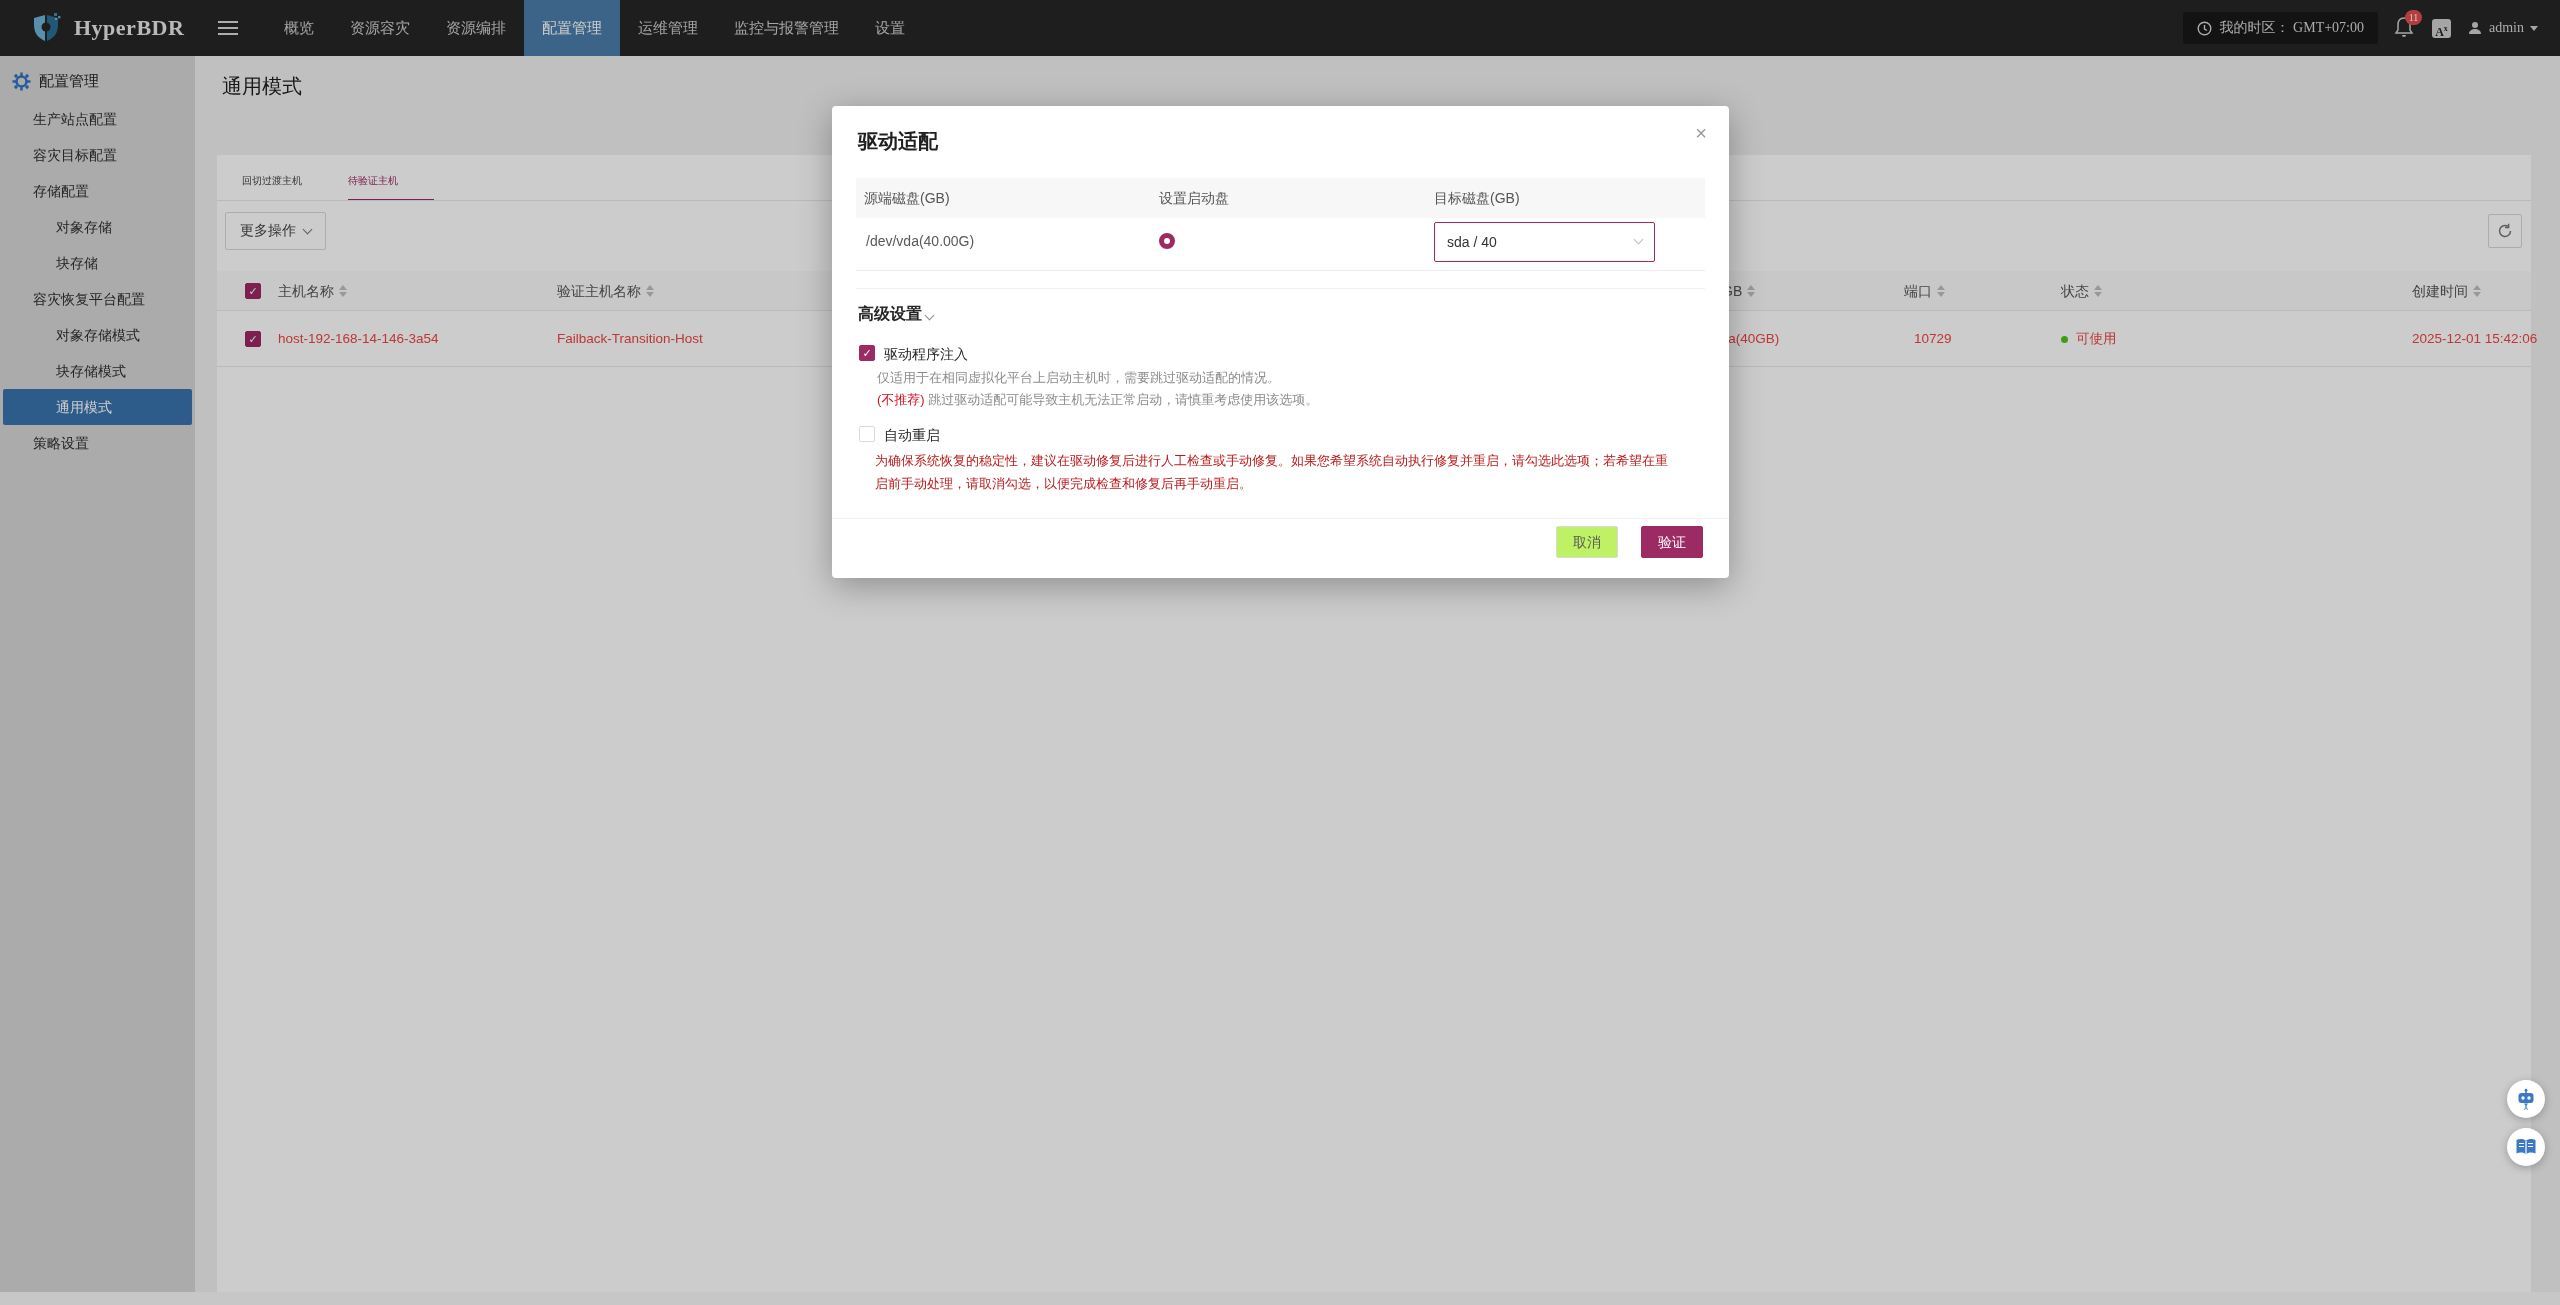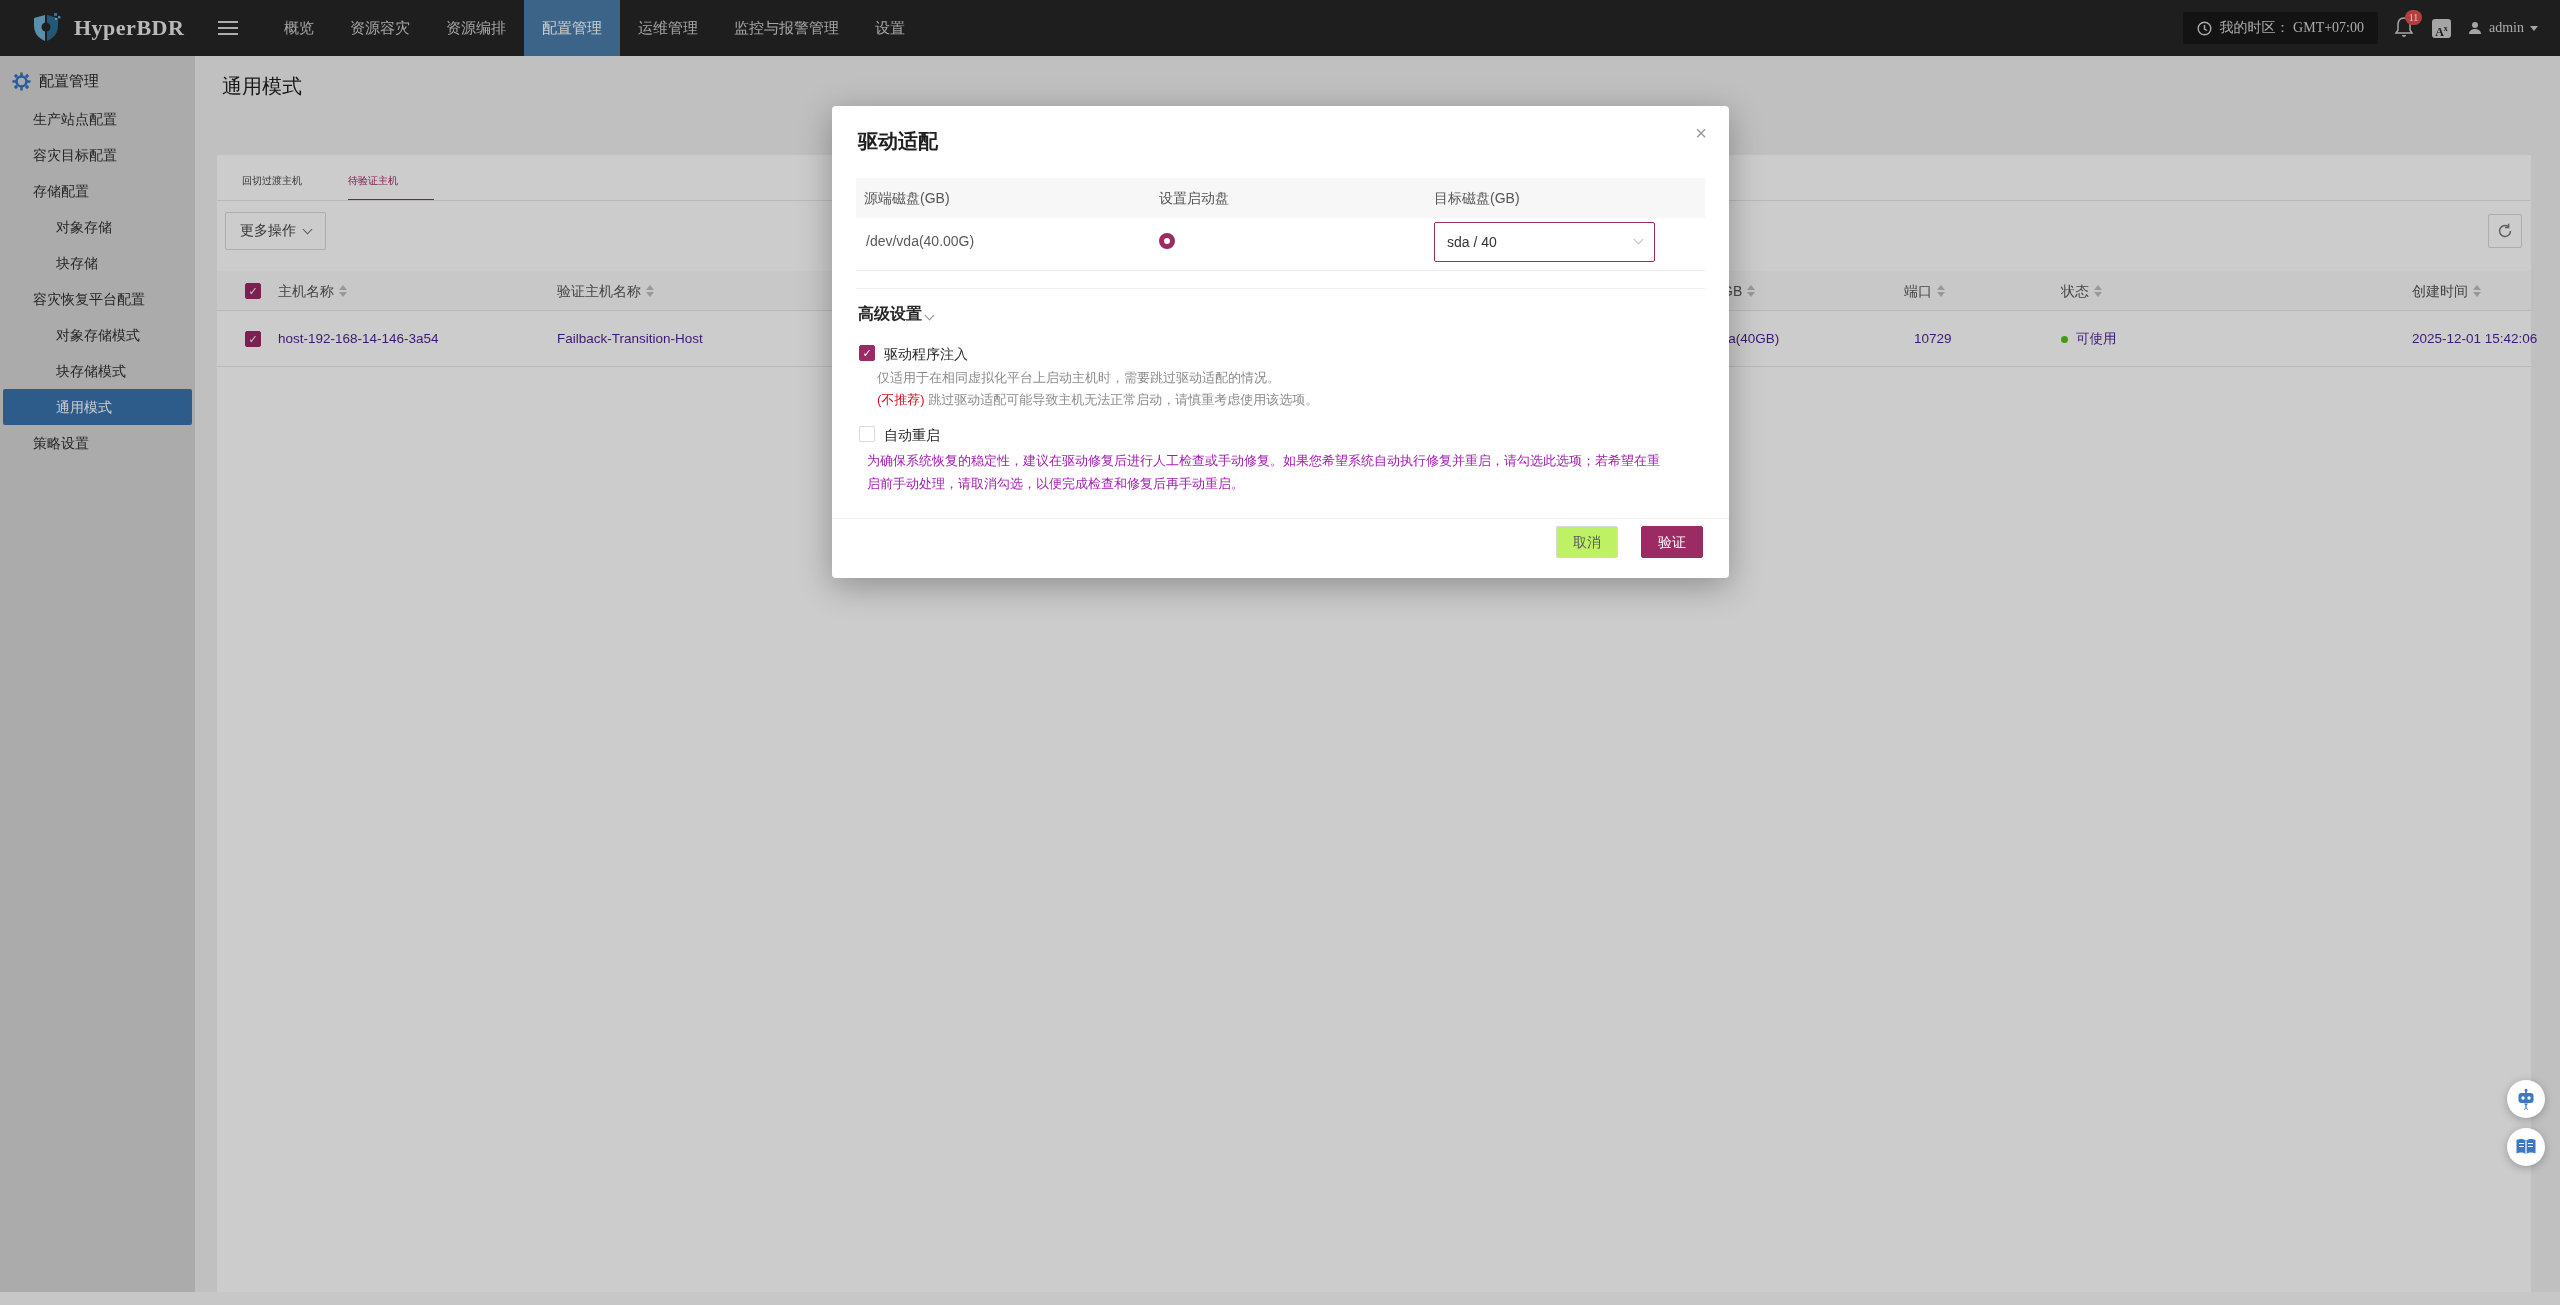--- a/index.html
+++ b/index.html
@@ -49,21 +49,21 @@
   .subtab-ink { position:absolute; left:131px; top:44px; width:86px; height:2px; background:#9c2a63; }
   .subtab-line { position:absolute; left:0; right:0; top:45px; height:1px; background:#e8e8e8; }
 
   .btn-more { position:absolute; left:8px; top:57px; height:38px; padding:0 14px; background:#fff; border:1px solid #d9d9d9; border-radius:2px; font-size:14px; color:#444; display:flex; align-items:center; gap:8px; cursor:pointer; }
   .chev { display:inline-block; width:7px; height:7px; border-right:1.5px solid #777; border-bottom:1.5px solid #777; transform:rotate(45deg); margin-top:-4px; }
   .btn-refresh { position:absolute; right:9px; top:59px; width:34px; height:34px; border:1px solid #d9d9d9; border-radius:2px; background:#fff; display:flex; align-items:center; justify-content:center; cursor:pointer; }
 
   .thead { position:absolute; left:0; right:0; top:116px; height:40px; background:#fafafa; border-bottom:1px solid #e8e8e8; }
   .trow { position:absolute; left:0; right:0; top:156px; height:56px; border-bottom:1px solid #e8e8e8; }
   .hcell { position:absolute; top:116px; height:40px; line-height:40px; font-size:14px; color:#555; white-space:nowrap; }
-  .rcell { position:absolute; top:156px; height:56px; line-height:56px; font-size:13.5px; color:#4c1d95; white-space:nowrap; }
+  .rcell { position:absolute; top:156px; height:56px; line-height:56px; font-size:13.5px; color:#ef4444; white-space:nowrap; }
   .sorter { display:inline-block; vertical-align:middle; margin-left:5px; margin-top:-2px; }
   .sorter i { display:block; width:0; height:0; border-left:4px solid transparent; border-right:4px solid transparent; }
   .sorter .up { border-bottom:5px solid #bfbfbf; margin-bottom:2px; }
   .sorter .dn { border-top:5px solid #bfbfbf; }
   .cb { width:16px; height:16px; border:1px solid #d9d9d9; border-radius:2px; background:#fff; display:inline-block; }
   .cb.checked { background:#9c2a63; border-color:#9c2a63; color:#fff; font-size:11px; line-height:15px; text-align:center; }
   .dot { display:inline-block; width:7px; height:7px; border-radius:50%; background:#52c41a; margin-right:8px; vertical-align:middle; }
 
   
   .overlay { position:absolute; inset:0; background:rgba(0,0,0,.2); z-index:50; }
@@ -83,21 +83,21 @@
   .m-line1 { position:absolute; left:24px; right:24px; top:164px; height:1px; background:#ececec; }
   .m-line2 { position:absolute; left:24px; right:24px; top:182px; height:1px; background:#f0f0f0; }
   .m-adv { position:absolute; left:26px; top:198px; font-size:16px; font-weight:600; color:#262626; cursor:pointer; }
   .m-cb1 { position:absolute; left:27px; top:239px; }
   .m-cb1-label { position:absolute; left:52px; top:240px; font-size:14px; color:#262626; }
   .m-help1 { position:absolute; left:45px; top:263px; font-size:13px; color:#8c8c8c; }
   .m-help2 { position:absolute; left:45px; top:285px; font-size:13px; color:#8c8c8c; }
   .warn-red { color:#cf1322; }
   .m-cb2 { position:absolute; left:27px; top:320px; }
   .m-cb2-label { position:absolute; left:52px; top:321px; font-size:14px; color:#262626; }
-  .m-para { position:absolute; left:35px; top:343px; width:800px; font-size:13px; color:#a21caf; line-height:23px; }
+  .m-para { position:absolute; left:43px; top:343px; width:800px; font-size:13px; color:#b91c1c; line-height:23px; }
   .m-footer-line { position:absolute; left:0; right:0; top:412px; height:1px; background:#f0f0f0; }
   .m-btn { position:absolute; top:420px; height:32px; width:62px; border-radius:2px; font-size:14px; text-align:center; line-height:30px; cursor:pointer; }
   .m-btn.cancel { left:724px; background:#bef264; border:1px solid #d9d9d9; color:#595959; }
   .m-btn.ok { left:809px; background:#9c2a63; border:1px solid #9c2a63; color:#fff; }
 </style>
 </head>
 <body>
 
 <div class="app">
 

